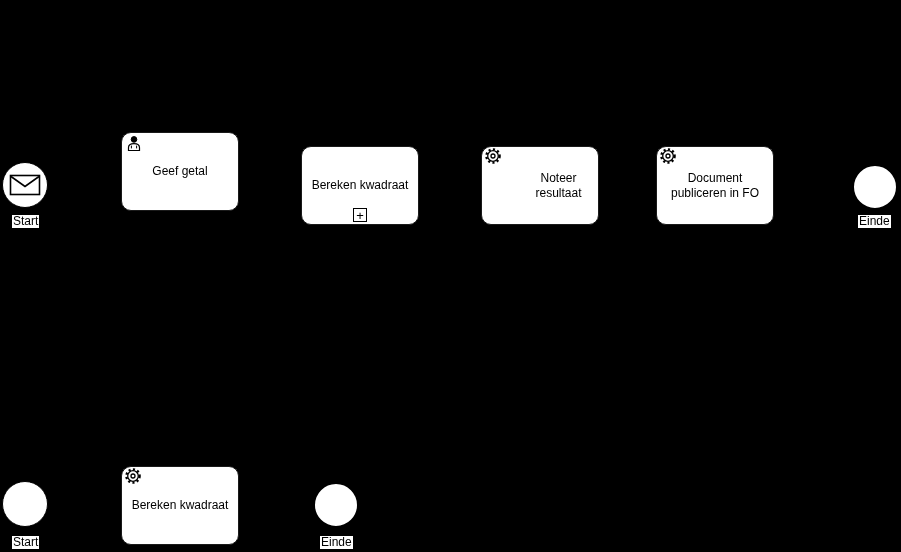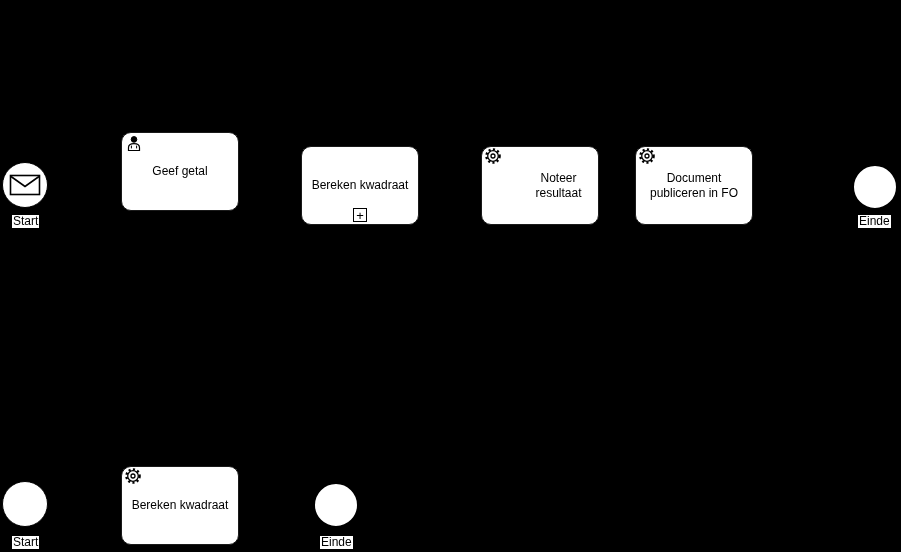--- a/index.html
+++ b/index.html
@@ -111,21 +111,21 @@
     <span class="corner-icon">
       <svg width="18" height="18" viewBox="0 0 18 18">
         <circle cx="9" cy="9" r="6.6" fill="none" stroke="#000000" stroke-width="2.4" stroke-dasharray="2.1 2.3"></circle>
         <circle cx="9" cy="9" r="5.3" fill="#ffffff" stroke="#000000" stroke-width="1.3"></circle>
         <circle cx="9" cy="9" r="2" fill="#ffffff" stroke="#000000" stroke-width="1.3"></circle>
       </svg>
     </span>
     <span class="task-label">Noteer resultaat</span>
   </div>
 
-  <div class="task" style="left:635px; top:146px;">
+  <div class="task" style="left:656px; top:146px;">
     <span class="corner-icon">
       <svg width="18" height="18" viewBox="0 0 18 18">
         <circle cx="9" cy="9" r="6.6" fill="none" stroke="#000000" stroke-width="2.4" stroke-dasharray="2.1 2.3"></circle>
         <circle cx="9" cy="9" r="5.3" fill="#ffffff" stroke="#000000" stroke-width="1.3"></circle>
         <circle cx="9" cy="9" r="2" fill="#ffffff" stroke="#000000" stroke-width="1.3"></circle>
       </svg>
     </span>
     <span class="task-label">Document publiceren in FO</span>
   </div>
 

